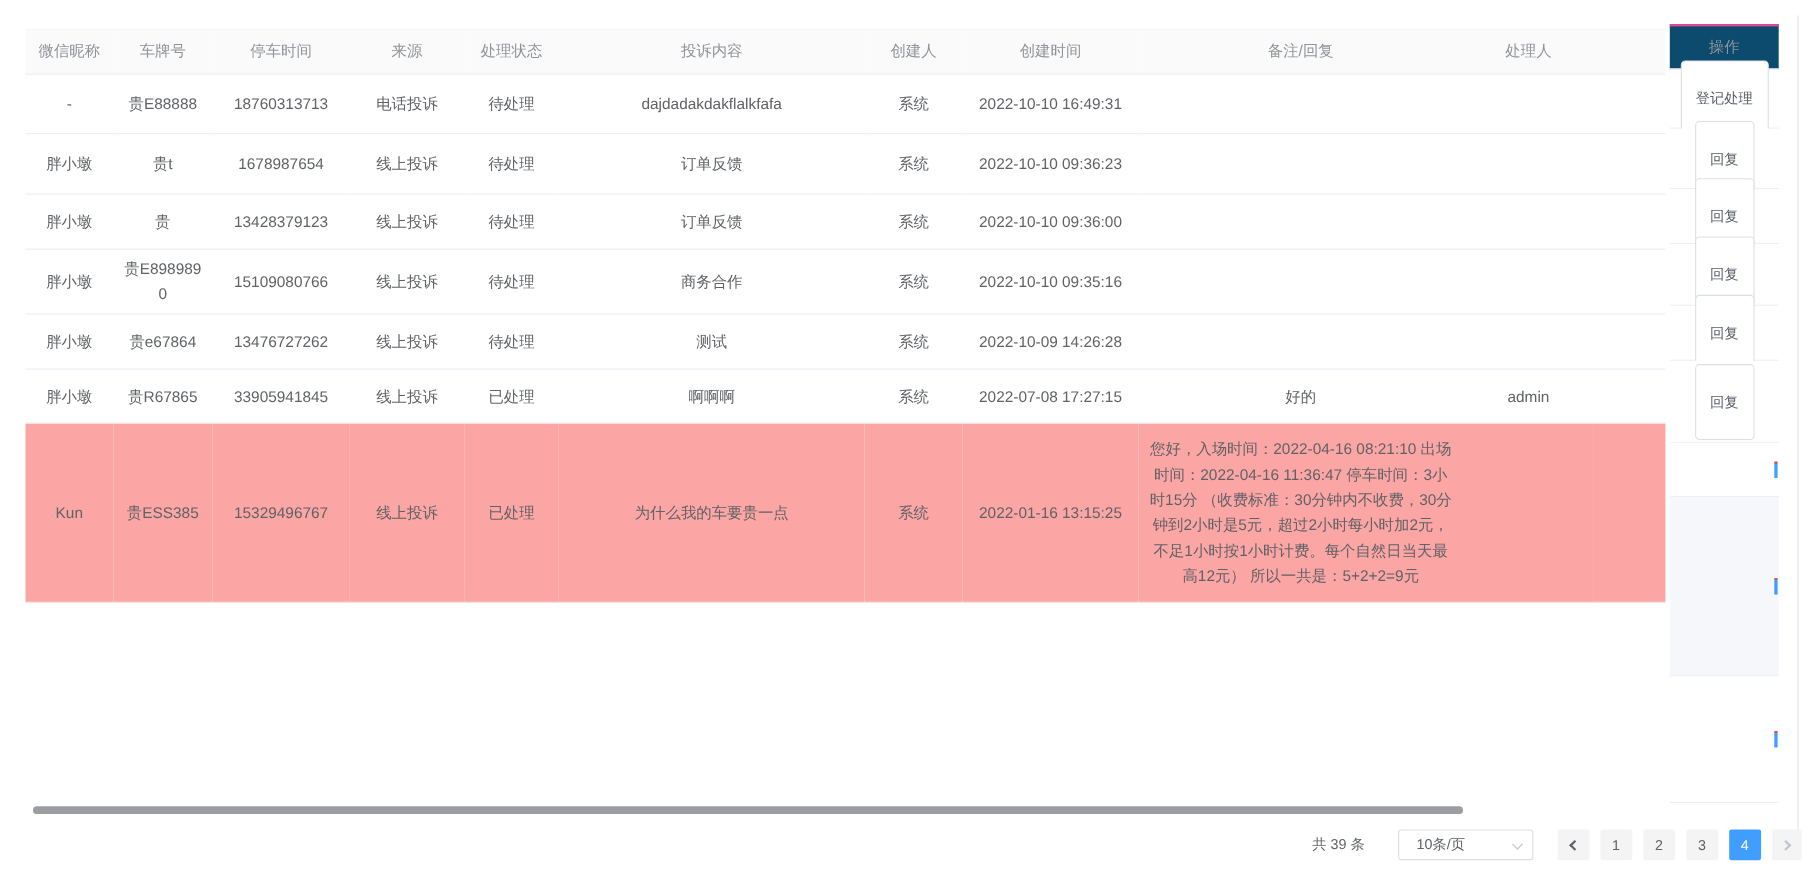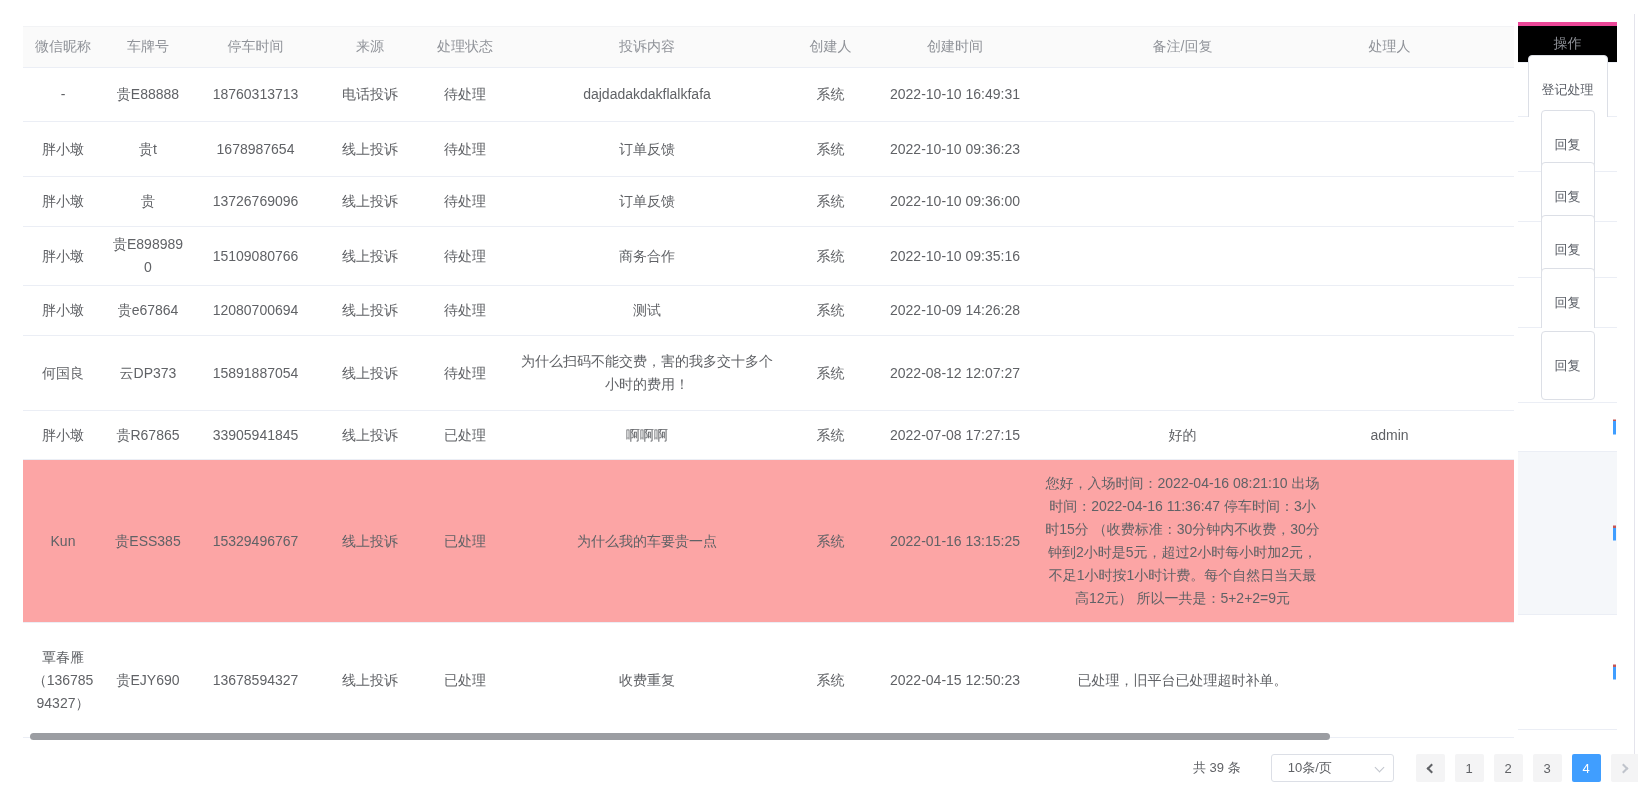--- a/index.html
+++ b/index.html
@@ -19,22 +19,22 @@
     padding:6px 9px; line-height:23px; word-break:break-all; background:#fff;
   }
   tr.r1 { height:54px; } tr.r2 { height:55px; } tr.r3 { height:50px; }
   tr.r4 { height:56px; } tr.r5 { height:50px; } tr.r6 { height:75px; }
   tr.r7 { height:49px; } tr.r8 { height:163px; } tr.r9 { height:115px; }
   tr.hover-row td { background:#fca5a5; }
 
   
   .fixed-col { position:absolute; left:1518px; top:22px; width:99px; background:#fff; }
   .fixed-col .fh {
-    height:41px; background:#000000; color:#909399;
-    border-top:4px solid #ec4899; border-bottom:1px solid #ebeef5;
+    height:41px; background:#0c4a6e; color:#909399;
+    border-top:2px solid #ec4899; border-bottom:1px solid #ebeef5;
     display:flex; align-items:center; justify-content:center; font-size:14px;
   }
   .fixed-col .fc {
     position:relative; border-bottom:1px solid #ebeef5; background:#fff;
     display:flex; align-items:center; justify-content:center;
   }
   .fixed-col .h1{height:54px;} .fixed-col .h2{height:55px;} .fixed-col .h3{height:50px;}
   .fixed-col .h4{height:56px;} .fixed-col .h5{height:50px;} .fixed-col .h6{height:75px;}
   .fixed-col .h7{height:49px;} .fixed-col .h8{height:163px;} .fixed-col .h9{height:115px;}
   .fixed-col .fc.hover { background:#f5f7fa; }
@@ -137,21 +137,21 @@
         <td>订单反馈</td>
         <td>系统</td>
         <td>2022-10-10 09:36:23</td>
         <td></td>
         <td></td>
         <td></td>
       </tr>
       <tr class="r3">
         <td>胖小墩</td>
         <td>贵</td>
-        <td>13726769096</td>
+        <td>13428379123</td>
         <td>线上投诉</td>
         <td>待处理</td>
         <td>订单反馈</td>
         <td>系统</td>
         <td>2022-10-10 09:36:00</td>
         <td></td>
         <td></td>
         <td></td>
       </tr>
       <tr class="r4">
@@ -163,39 +163,26 @@
         <td>商务合作</td>
         <td>系统</td>
         <td>2022-10-10 09:35:16</td>
         <td></td>
         <td></td>
         <td></td>
       </tr>
       <tr class="r5">
         <td>胖小墩</td>
         <td>贵e67864</td>
-        <td>12080700694</td>
+        <td>13476727262</td>
         <td>线上投诉</td>
         <td>待处理</td>
         <td>测试</td>
         <td>系统</td>
         <td>2022-10-09 14:26:28</td>
-        <td></td>
-        <td></td>
-        <td></td>
-      </tr>
-      <tr class="r6">
-        <td>何国良</td>
-        <td>云DP373</td>
-        <td>15891887054</td>
-        <td>线上投诉</td>
-        <td>待处理</td>
-        <td>为什么扫码不能交费，害的我多交十多个小时的费用！</td>
-        <td>系统</td>
-        <td>2022-08-12 12:07:27</td>
         <td></td>
         <td></td>
         <td></td>
       </tr>
       <tr class="r7">
         <td>胖小墩</td>
         <td>贵R67865</td>
         <td>33905941845</td>
         <td>线上投诉</td>
         <td>已处理</td>
@@ -209,33 +196,20 @@
       <tr class="r8 hover-row">
         <td>Kun</td>
         <td>贵ESS385</td>
         <td>15329496767</td>
         <td>线上投诉</td>
         <td>已处理</td>
         <td>为什么我的车要贵一点</td>
         <td>系统</td>
         <td>2022-01-16 13:15:25</td>
         <td>您好，入场时间：2022-04-16 08:21:10 出场时间：2022-04-16 11:36:47 停车时间：3小时15分 （收费标准：30分钟内不收费，30分钟到2小时是5元，超过2小时每小时加2元，不足1小时按1小时计费。每个自然日当天最高12元） 所以一共是：5+2+2=9元</td>
-        <td></td>
-        <td></td>
-      </tr>
-      <tr class="r9">
-        <td>覃春雁（13678594327）</td>
-        <td>贵EJY690</td>
-        <td>13678594327</td>
-        <td>线上投诉</td>
-        <td>已处理</td>
-        <td>收费重复</td>
-        <td>系统</td>
-        <td>2022-04-15 12:50:23</td>
-        <td>已处理，旧平台已处理超时补单。</td>
         <td></td>
         <td></td>
       </tr>
     </tbody>
   </table>
 </div>
 
 <div class="fixed-col">
   <div class="fh">操作</div>
   <div class="fc h1">

